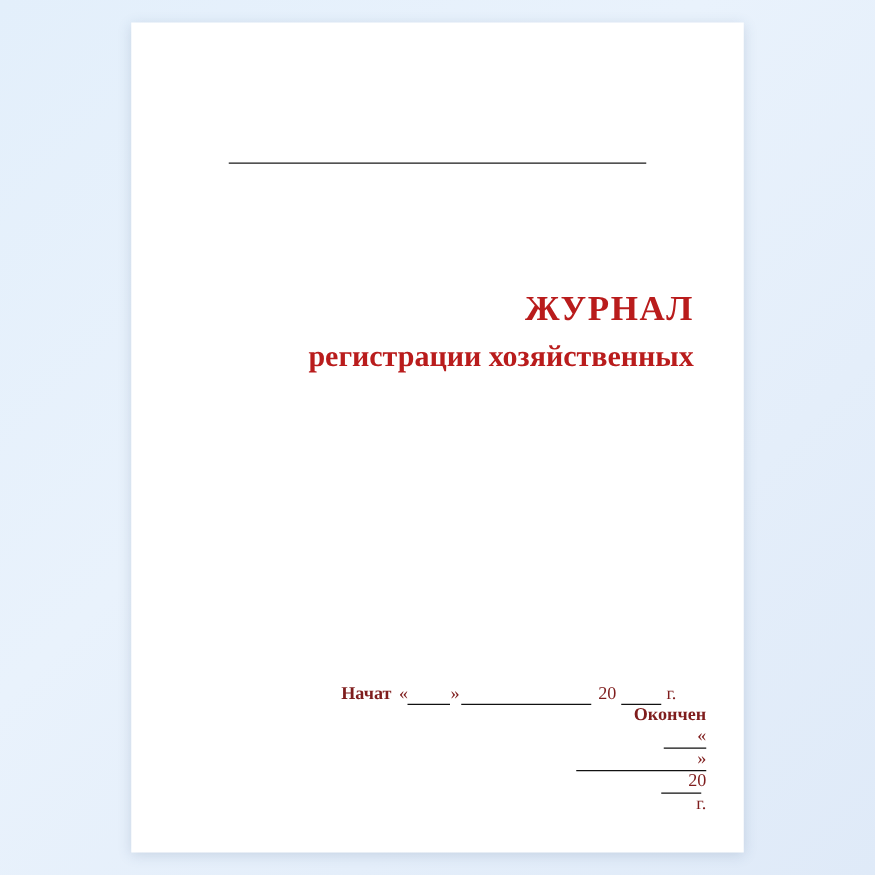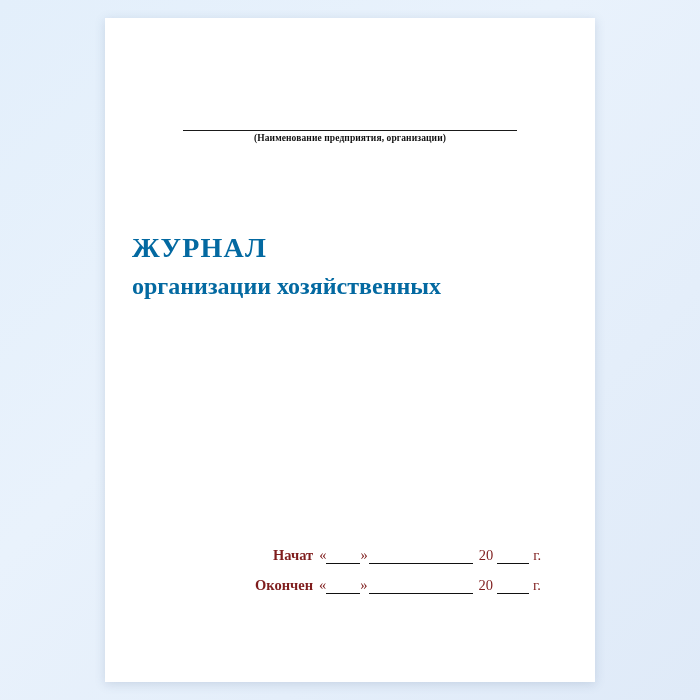--- a/index.html
+++ b/index.html
@@ -41,25 +41,25 @@
   }
   .org-caption {
     font-size: 9.5px;
     font-weight: bold;
     color: #111111;
     margin-top: 2px;
     letter-spacing: 0.1px;
   }
   .title-block {
     position: absolute;
-    left: 27px;
+    left: 40px;
     top: 212px;
     width: 410px;
-    text-align: left;
-    color: #0369a1;
+    text-align: right;
+    color: #b91c1c;
   }
   .title-main {
     font-size: 28px;
     font-weight: bold;
     letter-spacing: 1.2px;
     line-height: 1.25;
   }
   .title-sub {
     font-size: 24px;
     font-weight: bold;
@@ -99,38 +99,37 @@
     margin-left: 1px;
   }
   .blank-year {
     display: inline-block;
     width: 32px;
     border-bottom: 1px solid #111;
     height: 13px;
     margin: 0 4px;
   }
   .row-started { padding-left: 18px; }
-  .row-finished { padding-left: 0px; }
+  .row-finished { padding-left: 0px; flex-direction: column; }
   .gap-sm { display: inline-block; width: 6px; }
 </style>
 </head>
 <body>
 
 <div class="page-backdrop">
 
   <div class="document-sheet">
 
     <div class="org-line-block">
       <div class="org-rule"></div>
-      <div class="org-caption">(Наименование предприятия, организации)</div>
     </div>
 
     <div class="title-block">
       <div class="title-main">ЖУРНАЛ</div>
-      <div class="title-sub">организации хозяйственных</div>
+      <div class="title-sub">регистрации хозяйственных</div>
     </div>
 
     <div class="dates-block">
 
       <div class="date-row row-started">
         <span class="label">Начат</span>
         <span class="gap-sm"></span>
         <span>«</span>
         <span class="blank-short"></span>
         <span>»</span>

